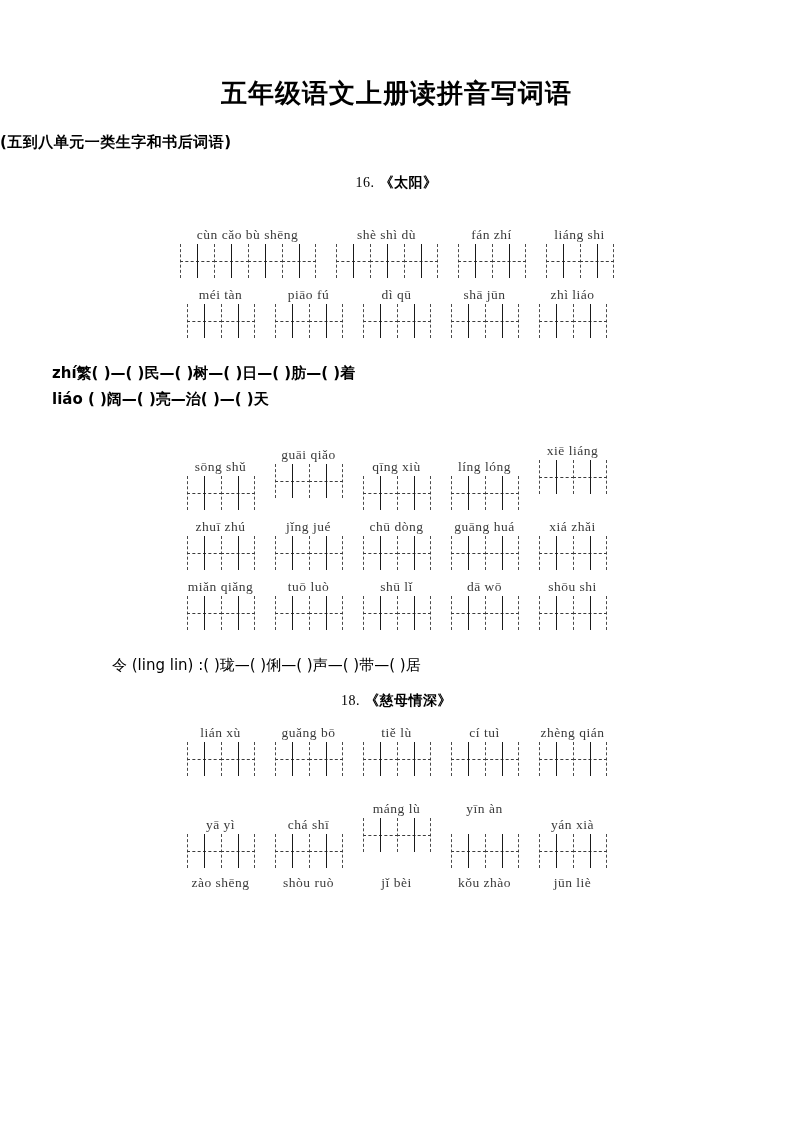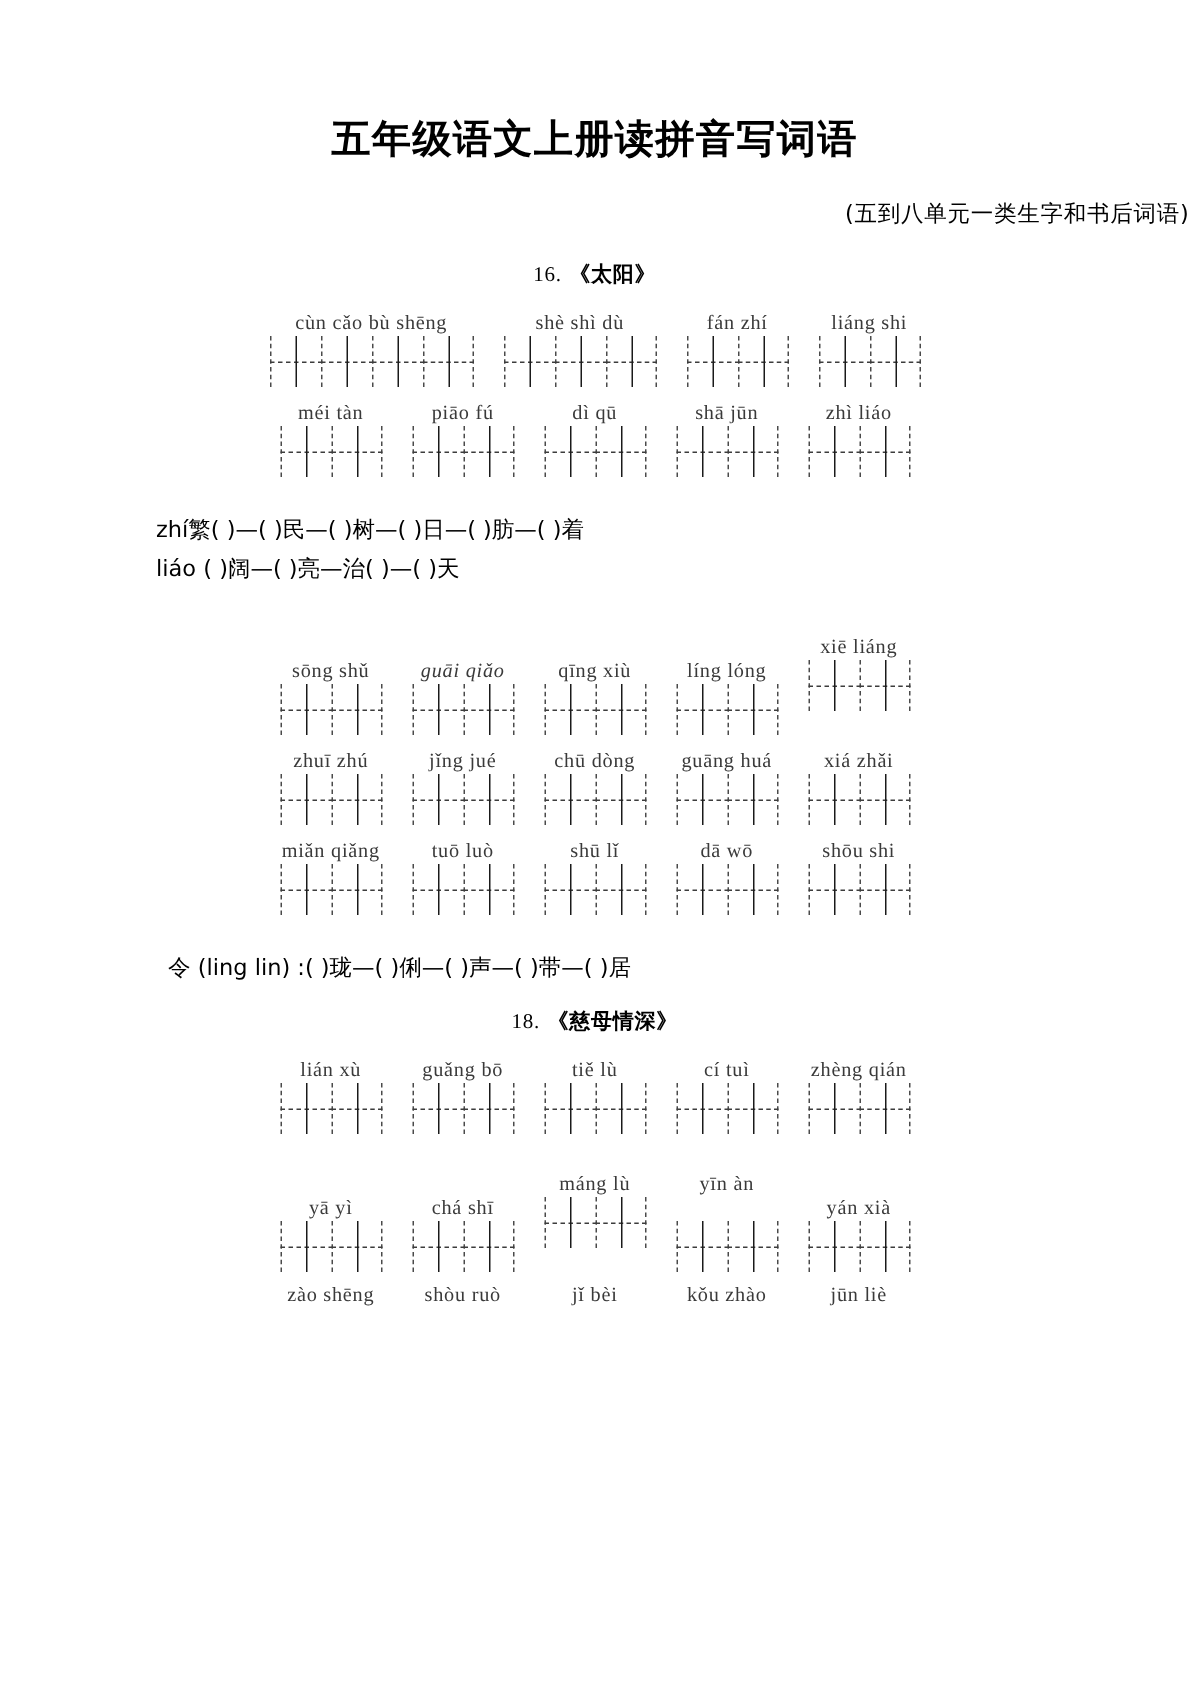--- a/index.html
+++ b/index.html
@@ -28,23 +28,23 @@
     text-align: center;
     font-family: "DejaVu Sans", sans-serif;
     font-weight: bold;
     font-size: 26px;
     letter-spacing: 1px;
     margin: 0;
     padding-top: 78px;
     line-height: 1.2;
   }
   .doc-subtitle {
-    text-align: right;
+    text-align: left;
     font-family: "DejaVu Sans", sans-serif;
-    font-weight: normal;
+    font-weight: bold;
     font-size: 15px;
     margin: 0;
     padding-top: 24px;
     letter-spacing: 0.5px;
   }
   .section-title {
     text-align: center;
     font-family: "DejaVu Sans", sans-serif;
     font-size: 14px;
     margin: 0;
@@ -146,21 +146,21 @@
           </div>
           <div class="group" style="margin: 0px 10px;">
             <div class="pinyin" style="width: 102px;">shè shì dù</div>
             <div class="grid">
               <div class="cell"></div>
               <div class="cell"></div>
               <div class="cell"></div>
             </div>
           </div>
           <div class="group" style="margin: 0px 10px;">
-            <div class="pinyin" style="width: 68px;">fán zhí</div>
+            <div class="pinyin" style="width: 68px; margin-top: 20px;">fán zhí</div>
             <div class="grid">
               <div class="cell"></div>
               <div class="cell"></div>
             </div>
           </div>
           <div class="group" style="margin: 0px 10px;">
             <div class="pinyin" style="width: 68px;">liáng shi</div>
             <div class="grid">
               <div class="cell"></div>
               <div class="cell"></div>
@@ -197,35 +197,35 @@
             </div>
           </div>
           <div class="group" style="margin: 0px 10px;">
             <div class="pinyin" style="width: 68px;">zhì  liáo</div>
             <div class="grid">
               <div class="cell"></div>
               <div class="cell"></div>
             </div>
           </div>
         </div>
-        <div style="margin-top: 22px; padding-left: 104px;">
+        <div style="margin-top: 22px; padding-left: 52px; font-weight: bold;">
           <div class="fill-line">zhí繁(    )—(    )民—(    )树—(    )日—(    )肪—(    )着</div>
           <div class="fill-line">liáo (    )阔—(    )亮—治(    )—(    )天</div>
         </div>
       </div>
       <div class="section" style="margin-top: 14px;">
         <div class="row" style="margin-top: 14px;">
           <div class="group" style="margin: 0px 10px;">
             <div class="pinyin" style="width: 68px;">sōng shǔ</div>
             <div class="grid">
               <div class="cell"></div>
               <div class="cell"></div>
             </div>
           </div>
-          <div class="group" style="margin: 0px 10px; font-style: italic;">
+          <div class="group" style="margin: 12px 10px;">
             <div class="pinyin" style="width: 68px;">guāi qiǎo</div>
             <div class="grid">
               <div class="cell"></div>
               <div class="cell"></div>
             </div>
           </div>
           <div class="group" style="margin: 0px 10px;">
             <div class="pinyin" style="width: 68px;">qīng xiù</div>
             <div class="grid">
               <div class="cell"></div>

